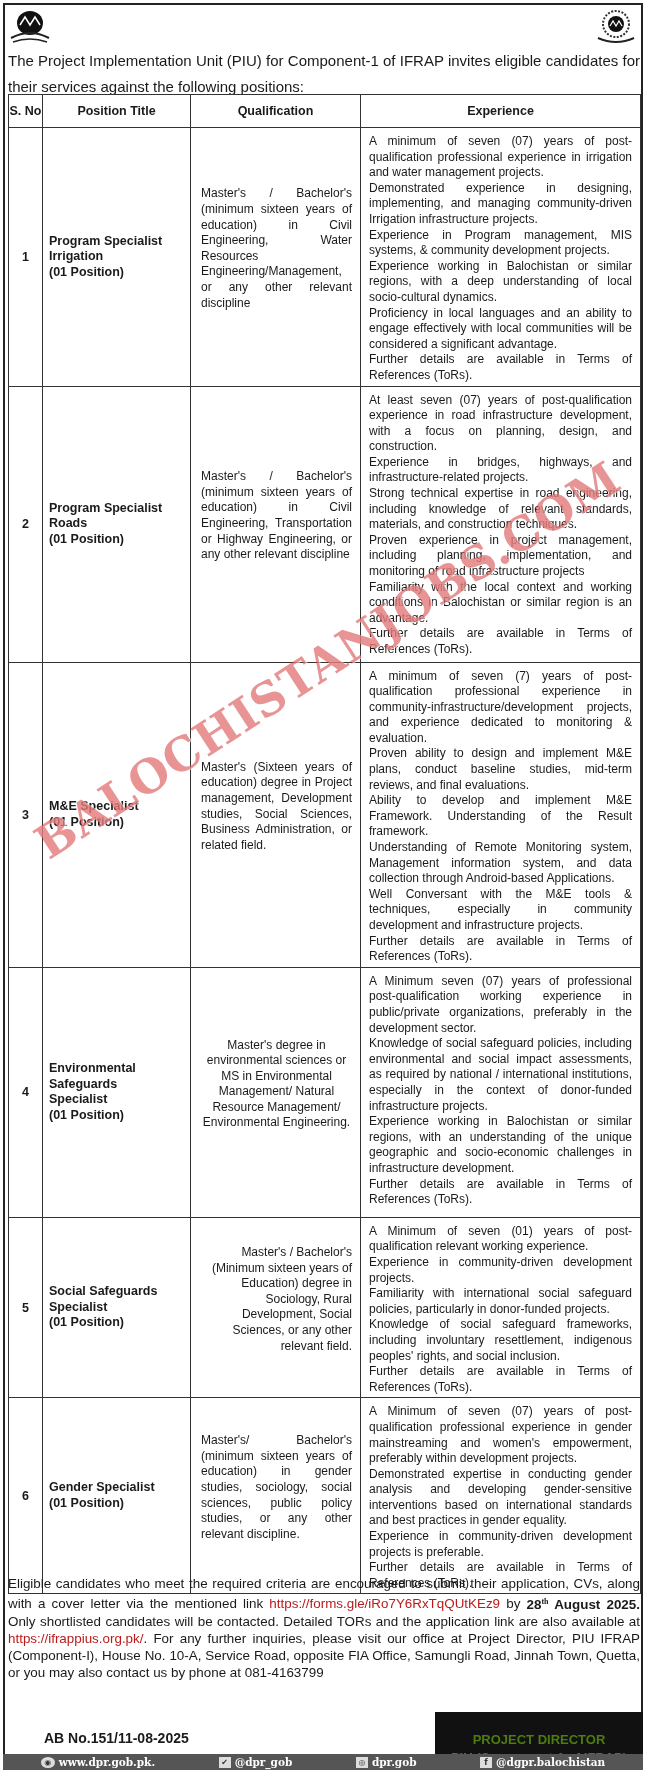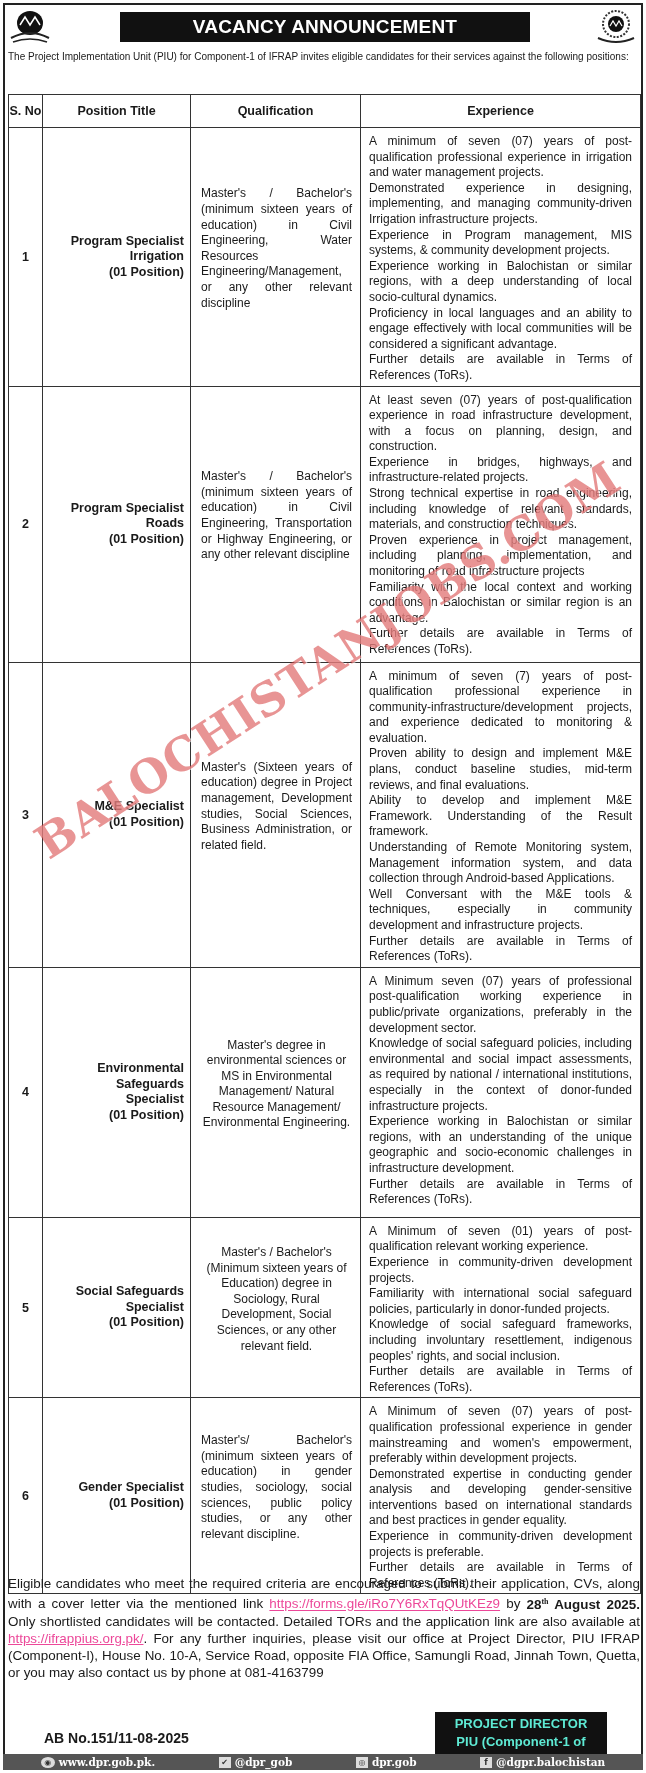--- a/index.html
+++ b/index.html
@@ -9,58 +9,58 @@
   .frame { position: absolute; left: 3px; top: 3px; width: 640px; height: 1767px; border: 2px solid #222; }
 
   
   .header { position: absolute; left: 0; top: 0; width: 646px; height: 50px; }
   .logo { position: absolute; top: 8px; width: 44px; height: 38px; }
   .logo.left { left: 8px; }
   .logo.right { right: 8px; }
   .title-bar { position: absolute; left: 120px; top: 12px; width: 410px; height: 30px; background: #111; color: #fff;
     font-weight: bold; font-size: 19px; text-align: center; line-height: 30px; letter-spacing: 0.2px; }
 
-  .intro { position: absolute; left: 8px; top: 48px; width: 632px; font-size: 10px; line-height: 18px; text-align: justify; }
+  .intro { position: absolute; left: 8px; top: 48px; width: 632px; font-size: 15px; line-height: 26px; text-align: justify; }
 
   
   table { position: absolute; left: 8px; top: 94px; width: 632px; border-collapse: collapse; table-layout: fixed; }
   th, td { border: 1.4px solid #333; vertical-align: middle; }
   th { font-weight: bold; font-size: 12.5px; height: 33px; text-align: center; line-height: 14px; }
   col.c-sno { width: 34px; }
   col.c-pos { width: 148px; }
   col.c-qual { width: 170px; }
   col.c-exp { width: 280px; }
   td.sno { text-align: center; font-weight: bold; font-size: 12.5px; }
-  td.pos { text-align: right; font-weight: bold; font-size: 12.5px; line-height: 15.5px; padding: 0 6px; }
+  td.pos { text-align: left; font-weight: bold; font-size: 12.5px; line-height: 15.5px; padding: 0 6px; }
   td.qual { font-size: 12px; line-height: 15.6px; padding: 0 8px 16px 10px; text-align: justify; }
   td.exp { font-size: 12px; line-height: 15.6px; padding: 6px 8px 2px 8px; text-align: justify; vertical-align: top; }
   td.exp p { margin: 0; }
   .pos span { display: block; }
 
   tr.r1 td { height: 255px; }
   tr.r2 td { height: 276px; }
   tr.r3 td { height: 305px; }
   tr.r4 td { height: 250px; margin-top: 38px; }
   tr.r5 td { height: 180px; }
   tr.r6 td { height: 187px; }
 
   
   .watermark { position: absolute; left: 40px; top: 820px; font-family: "DejaVu Serif", serif; font-weight: bold;
     font-size: 46px; color: rgba(214, 60, 60, 0.55); transform: rotate(-33deg); transform-origin: left center;
     letter-spacing: 1px; white-space: nowrap; pointer-events: none; text-shadow: 1px 1px 0 rgba(255,255,255,0.6); }
 
   
   .note { position: absolute; left: 8px; top: 1575px; width: 632px; font-size: 13.4px; line-height: 17.2px; text-align: justify; }
-  .note a { color: #ec4899; text-decoration: underline; }
+  .note a { color: #b91c1c; }
   .note b { font-weight: bold; }
   .note sup { font-size: 8px; font-weight: bold; font-family: Liberation Serif, serif; }
 
   .ab-no { position: absolute; left: 10px; top: 1730px; font-weight: bold; font-size: 14px; margin-left: 34px; }
-  .sign-box { position: absolute; left: 435px; top: 1712px; width: 172px; height: 42px; background: #111; color: #5eead4;
-    font-weight: bold; text-align: center; font-size: 13px; line-height: 18px; padding-top: 3px; }
+  .sign-box { position: absolute; left: 435px; top: 1712px; width: 208px; height: 42px; background: #111; color: #4d7c0f;
+    font-weight: bold; text-align: center; font-size: 13px; line-height: 18px; padding-top: 19px; }
 
   .social-bar { position: absolute; left: 3px; top: 1754px; width: 640px; height: 16px; background: #555; color: #fff;
     font-family: "DejaVu Serif", serif; font-weight: bold; font-size: 10.5px; display: flex; align-items: center;
     justify-content: space-around; padding: 0 6px; }
   .social-item { display: flex; align-items: center; gap: 4px; }
   .soc-icon { display: inline-block; width: 12px; height: 11px; background: #ddd; color: #333; font-size: 8px;
     line-height: 11px; text-align: center; font-family: "DejaVu Sans", sans-serif; }
   .soc-icon.globe { border-radius: 50%; width: 14px; }
 </style>
 </head>
@@ -68,21 +68,20 @@
 
 <div class="frame"></div>
 
 <div class="header">
   <svg class="logo left" viewBox="0 0 44 38">
     <ellipse cx="22" cy="15" rx="13" ry="12" fill="#111"></ellipse>
     <path d="M12 17 l5 -8 l5 8 l5 -8 l5 8" stroke="#fff" stroke-width="1.5" fill="none"></path>
     <path d="M3 30 q19 -10 38 0" stroke="#222" stroke-width="2" fill="none"></path>
     <path d="M5 34 q17 -6 34 0" stroke="#222" stroke-width="1.5" fill="none"></path>
   </svg>
-  <div class="title-bar">VACANCY ANNOUNCEMENT</div>
   <svg class="logo right" viewBox="0 0 44 38">
     <circle cx="22" cy="16" r="13" fill="none" stroke="#333" stroke-width="2" stroke-dasharray="2 1.5"></circle>
     <circle cx="22" cy="16" r="8" fill="#111"></circle>
     <path d="M16 18 l3 -5 l3 5 l3 -5 l3 5" stroke="#fff" stroke-width="1.2" fill="none"></path>
     <path d="M4 30 q18 8 36 0" stroke="#222" stroke-width="2" fill="none"></path>
   </svg>
 </div>
 
 <p class="intro">The Project Implementation Unit (PIU) for Component-1 of IFRAP invites eligible candidates for their services against the following positions:</p>
 
@@ -173,21 +172,21 @@
       </td>
     </tr>
 
     <tr class="r5">
       <td class="sno">5</td>
       <td class="pos">
         <span>Social Safeguards</span>
         <span>Specialist</span>
         <span>(01 Position)</span>
       </td>
-      <td class="qual" style="text-align:center">Master's / Bachelor's (Minimum sixteen years of Education) degree in Sociology, Rural Development, Social Sciences, or any other relevant field.</td>
+      <td class="qual" style="text-align:right">Master's / Bachelor's (Minimum sixteen years of Education) degree in Sociology, Rural Development, Social Sciences, or any other relevant field.</td>
       <td class="exp">
         <p>A Minimum of seven (01) years of post-qualification relevant working experience.</p>
         <p>Experience in community-driven development projects.</p>
         <p>Familiarity with international social safeguard policies, particularly in donor-funded projects.</p>
         <p>Knowledge of social safeguard frameworks, including involuntary resettlement, indigenous peoples' rights, and social inclusion.</p>
         <p>Further details are available in Terms of References (ToRs).</p>
       </td>
     </tr>
 
     <tr class="r6">

